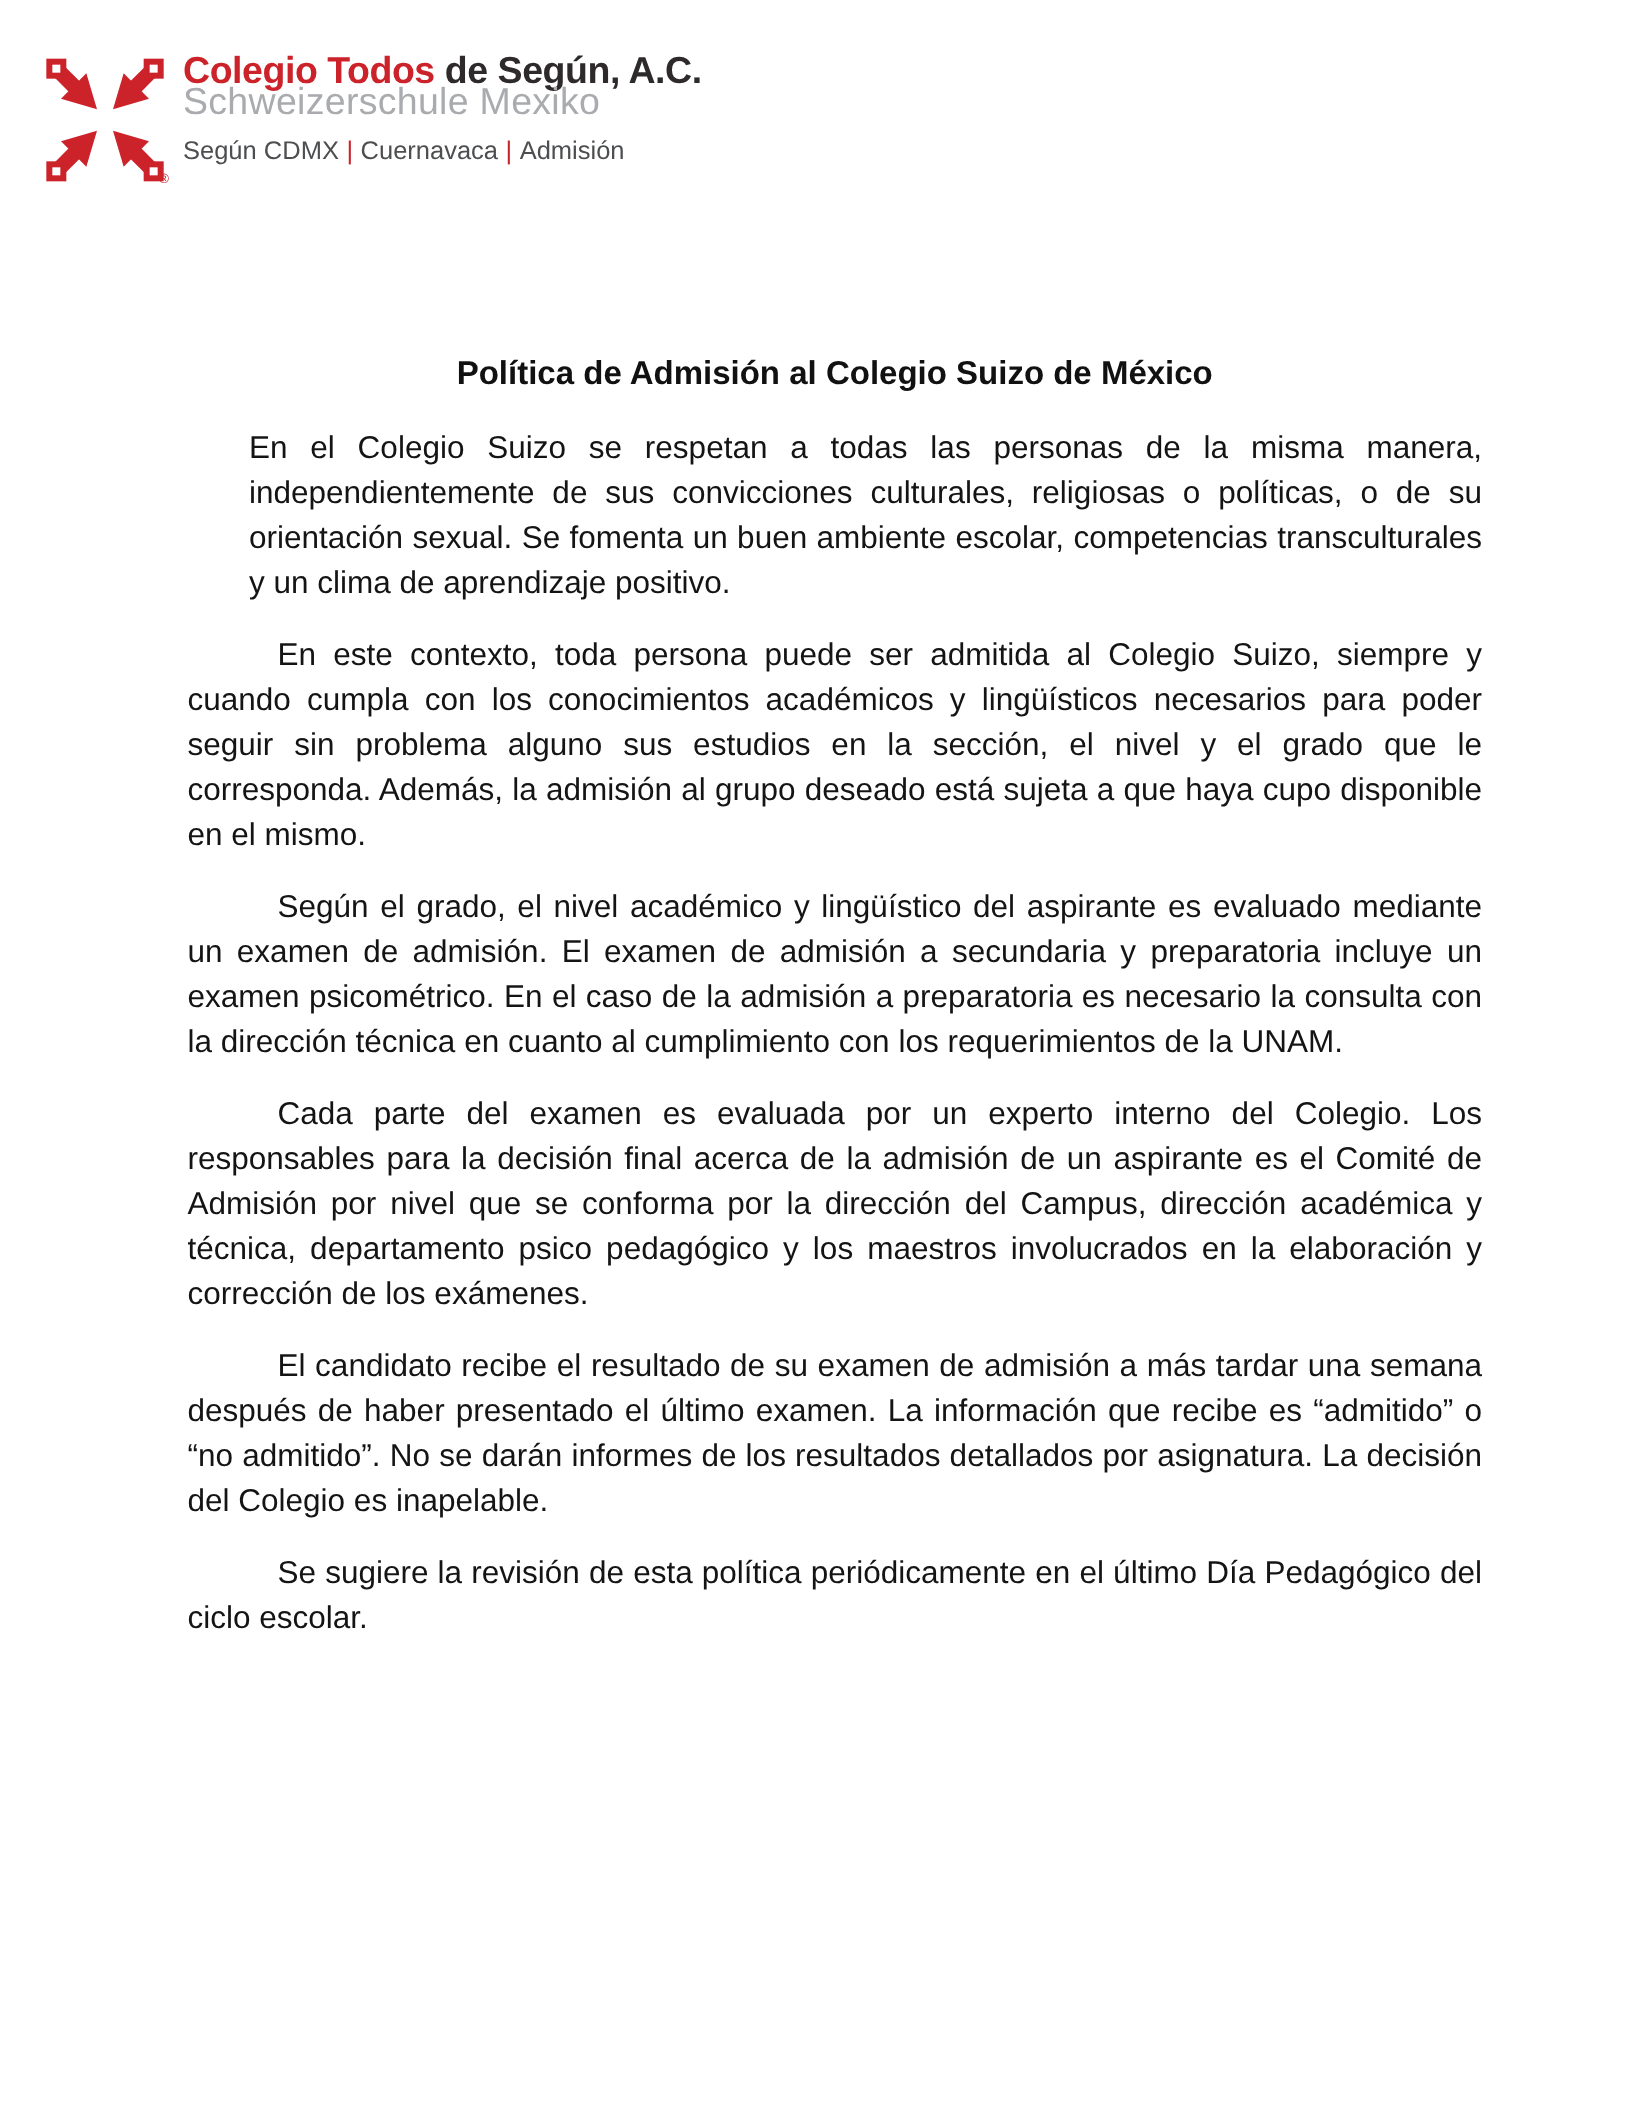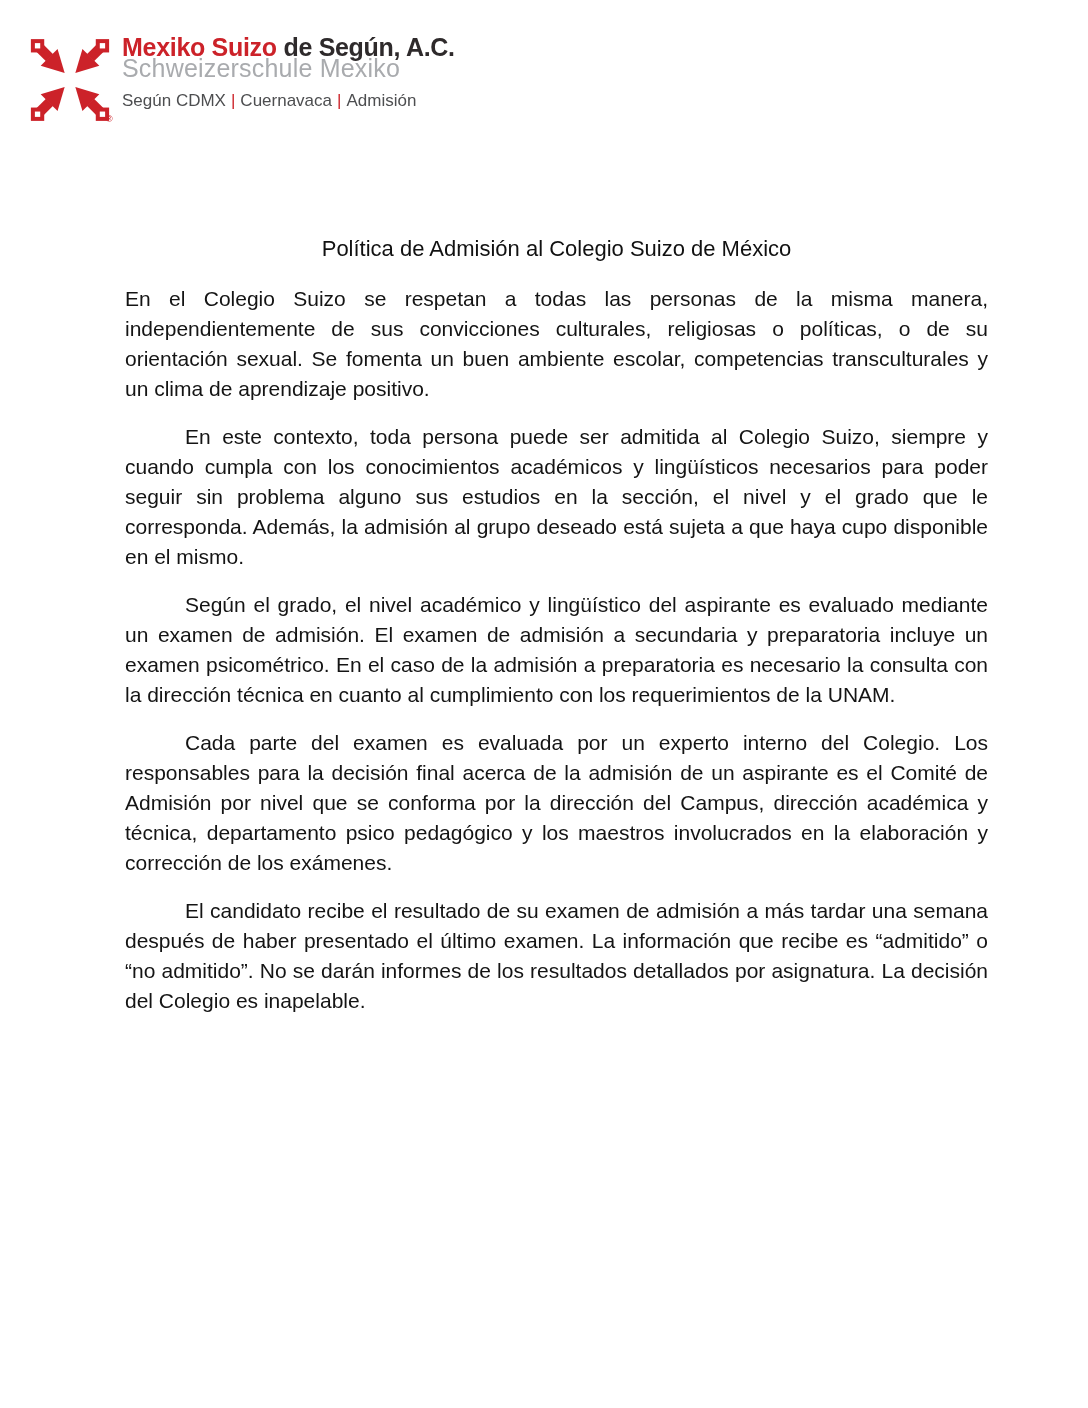--- a/index.html
+++ b/index.html
@@ -64,35 +64,35 @@
   }
   
   .content {
     position: absolute;
     left: 125px;
     width: 863px;
     top: 236px;
   }
   .title {
     font-size: 22px;
-    font-weight: normal;
+    font-weight: bold;
     text-align: center;
     color: #111111;
     line-height: 26px;
     margin-bottom: 22px;
   }
   .para {
     font-size: 21px;
     line-height: 30px;
     color: #141414;
     text-align: justify;
     text-indent: 60px;
     margin-bottom: 18px;
   }
-  .para.no-indent { text-indent: 0; }
+  .para.no-indent { text-indent: 0; margin-left: 41px; }
 </style>
 </head>
 <body>
 
 <div class="page">
 
   <header class="header">
     <svg class="logo-mark" width="80" height="84" viewBox="0 0 90 94" xmlns="http://www.w3.org/2000/svg">
       <defs>
         <g id="arr">
@@ -103,28 +103,29 @@
         </g>
       </defs>
       <use href="#arr"></use>
       <use href="#arr" transform="translate(90,0) scale(-1,1)"></use>
       <use href="#arr" transform="translate(0,94) scale(1,-1)"></use>
       <use href="#arr" transform="translate(90,94) scale(-1,-1)"></use>
     </svg>
     <span class="registered-mark">®</span>
 
     <div class="logo-text">
-      <div class="logo-line1"><span class="red">Mexiko Suizo</span><span> de Según, A.C.</span></div>
+      <div class="logo-line1"><span class="red">Colegio Todos</span><span> de Según, A.C.</span></div>
       <div class="logo-line2">Schweizerschule Mexiko</div>
       <div class="logo-locations"><span>Según CDMX</span><span class="pipe">|</span><span>Cuernavaca</span><span class="pipe">|</span><span>Admisión</span></div>
     </div>
   </header>
 
   <main class="content">
     <h1 class="title">Política de Admisión al Colegio Suizo de México</h1>
     <p class="para no-indent">En el Colegio Suizo se respetan a todas las personas de la misma manera, independientemente de sus convicciones culturales, religiosas o políticas, o de su orientación sexual. Se fomenta un buen ambiente escolar, competencias transculturales y un clima de aprendizaje positivo.</p>
     <p class="para">En este contexto, toda persona puede ser admitida al Colegio Suizo, siempre y cuando cumpla con los conocimientos académicos y lingüísticos necesarios para poder seguir sin problema alguno sus estudios en la sección, el nivel y el grado que le corresponda. Además, la admisión al grupo deseado está sujeta a que haya cupo disponible en el mismo.</p>
     <p class="para">Según el grado, el nivel académico y lingüístico del aspirante es evaluado mediante un examen de admisión. El examen de admisión a secundaria y preparatoria incluye un examen psicométrico. En el caso de la admisión a preparatoria es necesario la consulta con la dirección técnica en cuanto al cumplimiento con los requerimientos de la UNAM.</p>
     <p class="para">Cada parte del examen es evaluada por un experto interno del Colegio. Los responsables para la decisión final acerca de la admisión de un aspirante es el Comité de Admisión por nivel que se conforma por la dirección del Campus, dirección académica y técnica, departamento psico pedagógico y los maestros involucrados en la elaboración y corrección de los exámenes.</p>
     <p class="para">El candidato recibe el resultado de su examen de admisión a más tardar una semana después de haber presentado el último examen. La información que recibe es “admitido” o “no admitido”. No se darán informes de los resultados detallados por asignatura. La decisión del Colegio es inapelable.</p>
+    <p class="para">Se sugiere la revisión de esta política periódicamente en el último Día Pedagógico del ciclo escolar.</p>
   </main>
 
 </div>
 
 </body></html>

